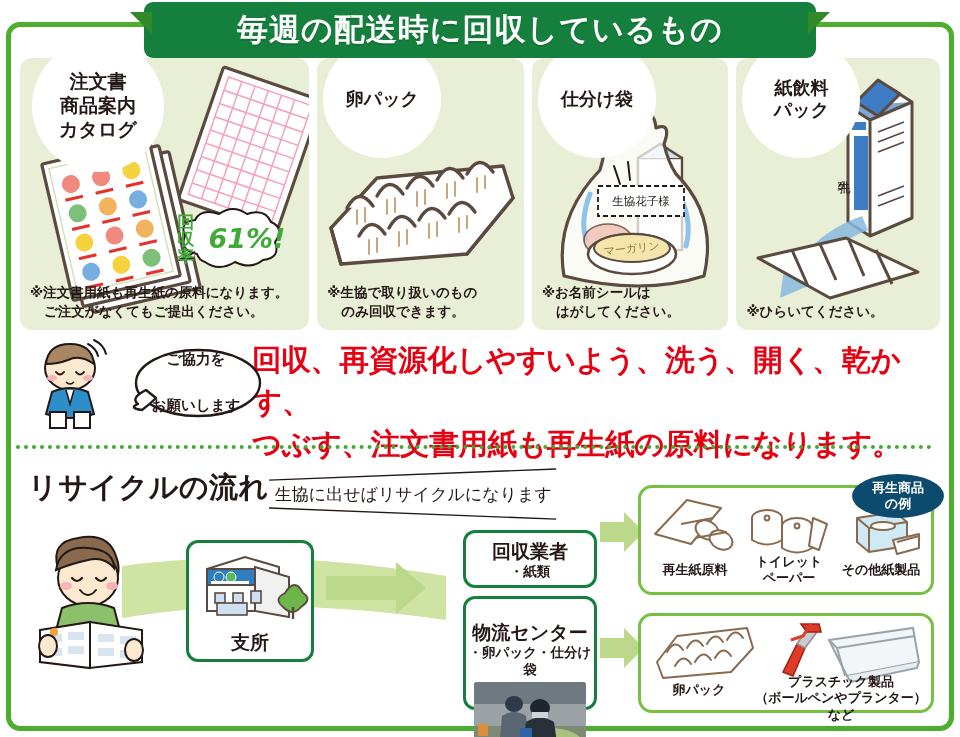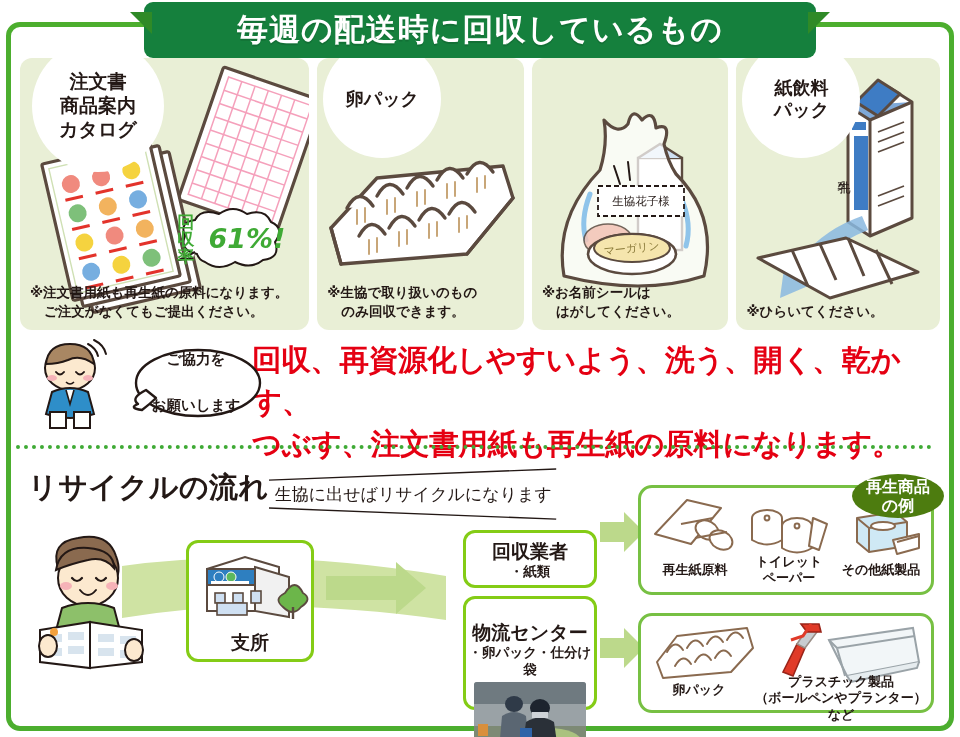--- a/index.html
+++ b/index.html
@@ -88,40 +88,40 @@
 
   
   .flow-head { position: absolute; left: 28px; top: 468px; display: flex; align-items: flex-end; }
   .flow-title { font-size: 29px; font-weight: bold; color: #231815; letter-spacing: 0.5px; }
   .handnote { position: relative; padding: 0 6px 2px 6px; font-size: 17px; color: #231815; font-family: "DejaVu Sans", "Liberation Sans", sans-serif; }
   .handnote .l1, .handnote .l2 { position: absolute; left: 0; width: 100%; height: 12px; }
 
   .flowband { position: absolute; left: 26px; top: 524px; width: 600px; height: 200px; }
   .person { position: absolute; left: 8px; top: 10px; width: 120px; height: 140px; }
   .node {
-    position: absolute; background: #fff; border: 3px solid #84cc16; border-radius: 12px;
+    position: absolute; background: #fff; border: 3px solid #15803d; border-radius: 12px;
     text-align: center;
   }
   .node .ntitle { font-size: 19px; font-weight: bold; color: #231815; line-height: 1.2; }
   .node .nsub { font-size: 13.5px; font-weight: bold; color: #231815; line-height: 1.3; }
   .node-branch { left: 160px; top: 16px; width: 128px; height: 122px; padding-top: 4px; }
   .node-collector { left: 437px; top: 6px; width: 134px; height: 58px; padding-top: 7px; }
   .node-center { left: 437px; top: 72px; width: 134px; height: 114px; padding-top: 22px; }
   .photo { margin: 3px auto 0; width: 112px; height: 68px; border-radius: 3px; position: relative; overflow: hidden; }
 
   .panel {
     position: absolute; border: 3px solid #77c043; border-radius: 14px; background: #fff;
   }
   .panel-paper { left: 638px; top: 485px; width: 296px; height: 110px; }
   .panel-plastic { left: 638px; top: 613px; width: 296px; height: 100px; }
   .pitem { position: absolute; text-align: center; font-size: 13px; font-weight: bold; color: #231815; line-height: 1.25; }
   .badge-recycled {
     position: absolute; left: 852px; top: 474px; width: 92px; height: 44px;
-    background: #4d7c0f; border-radius: 50%; color: #fff; font-weight: bold;
-    font-size: 16px; line-height: 1.2; text-align: center;
+    background: #0c4a6e; border-radius: 50%; color: #fff; font-weight: bold;
+    font-size: 13px; line-height: 1.2; text-align: center;
     display: flex; align-items: center; justify-content: center; z-index: 5;
   }
   svg { display: block; overflow: visible; }
 </style>
 </head>
 <body>
 
 <div class="frame"></div>
 
 <div class="title-banner">
@@ -246,20 +246,23 @@
         <path d="M32 218 Q22 160 68 112 Q76 86 72 62 Q86 78 96 66 Q100 48 110 62 Q122 50 124 70 Q140 64 132 86 Q136 104 144 116 Q186 158 172 218 Q110 238 32 218 Z" fill="#fff" fill-opacity="0.72" stroke="#5b4a3f" stroke-width="3.2" stroke-linejoin="round"></path>
         <path d="M58 136 q-10 26 -4 46 M150 142 q10 24 4 46" stroke="#8fc4ea" stroke-width="5" fill="none" stroke-linecap="round"></path>
         <ellipse cx="76" cy="182" rx="24" ry="16" fill="#f3c2b4" stroke="#5b4a3f" stroke-width="1.6" opacity="0.85"></ellipse>
         <ellipse cx="100" cy="196" rx="44" ry="20" fill="#fff" stroke="#5b4a3f" stroke-width="2.6"></ellipse>
         <ellipse cx="100" cy="190" rx="38" ry="14" fill="#f5e5ad" stroke="#5b4a3f" stroke-width="2"></ellipse>
         <text x="100" y="194" font-size="11" fill="#8a7a3a" text-anchor="middle" transform="rotate(-6 100 194)">マーガリン</text>
         <path d="M82 108 l6 18 M96 104 l2 18" stroke="#231815" stroke-width="2" stroke-linecap="round"></path>
         <rect x="66" y="128" width="86" height="30" fill="#fff" stroke="#231815" stroke-width="1.8" stroke-dasharray="5 3"></rect>
       </svg>
       <div style="position:absolute;left:66px;top:128px;width:86px;height:30px;display:flex;align-items:center;justify-content:center;font-size:11.5px;color:#231815;">生協花子様</div>
+    </div>
+    <div class="bubble-label">
+      <div>仕分け袋</div>
     </div>
     <div class="card-note">
       <span>※お名前シールは</span>
       <span class="ind">はがしてください。</span>
     </div>
   </div>
 
   <div class="card c4">
     <div class="art">
       <svg width="204" height="272" viewBox="0 0 204 272">

